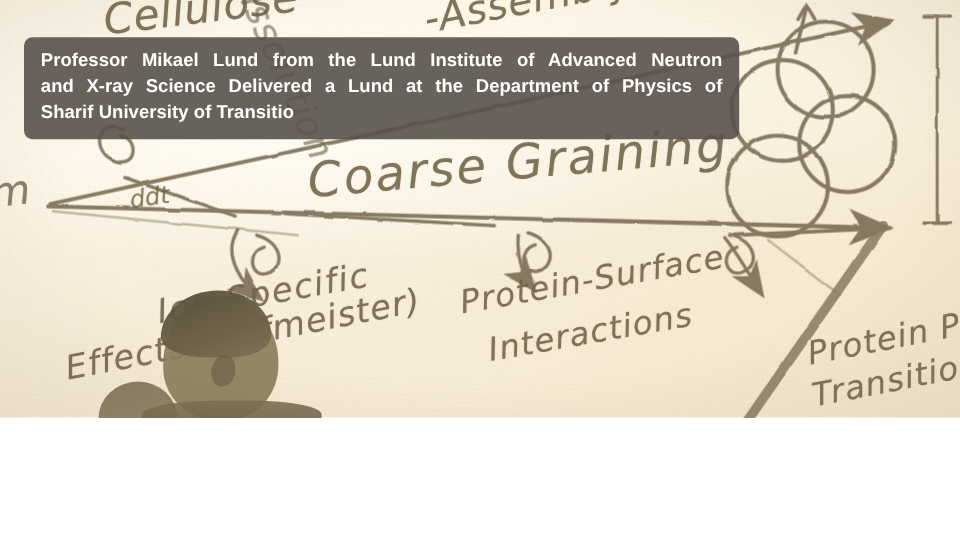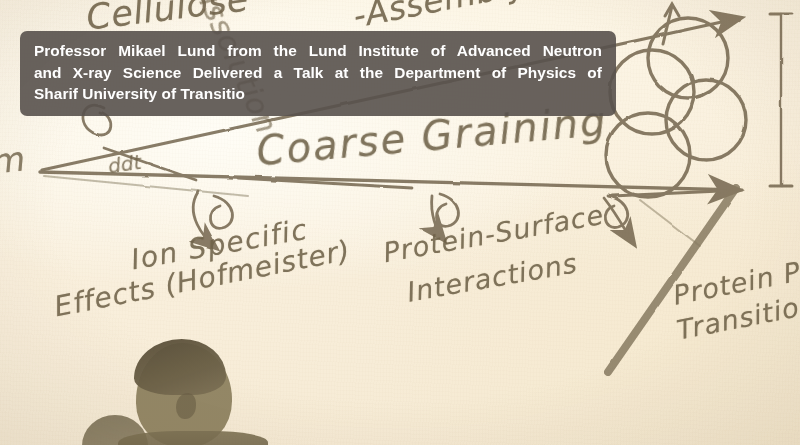--- a/index.html
+++ b/index.html
@@ -8,21 +8,21 @@
     padding: 0;
     background: #ffffff;
   }
   body {
     font-family: "Liberation Sans", sans-serif;
   }
 
   #stage {
     position: relative;
     width: 800px;
-    height: 445px;
+    height: 348px;
     overflow: hidden;
     background: #fbf3e2;
   }
 
   
   #paper {
     position: absolute;
     inset: 0;
     background:
       radial-gradient(ellipse 70% 55% at 28% 30%, #fffdf6 0%, rgba(255,253,246,0) 65%),
@@ -333,17 +333,17 @@
     <div class="head"></div>
     <div class="hair"></div>
     <div class="ear"></div>
     <div class="shoulder"></div>
   </div>
 
   <div id="vignette"></div>
 
   <div id="title-banner">
     <div class="line justify">Professor Mikael Lund from the Lund Institute of Advanced Neutron</div>
-    <div class="line justify">and X-ray Science Delivered a Talk at the Department of Physics of</div>
+    <div class="line justify">and X-ray Science Delivered a Lund at the Department of Physics of</div>
     <div class="line">Sharif University of Transitio</div>
   </div>
 
 </div>
 
 </body></html>

